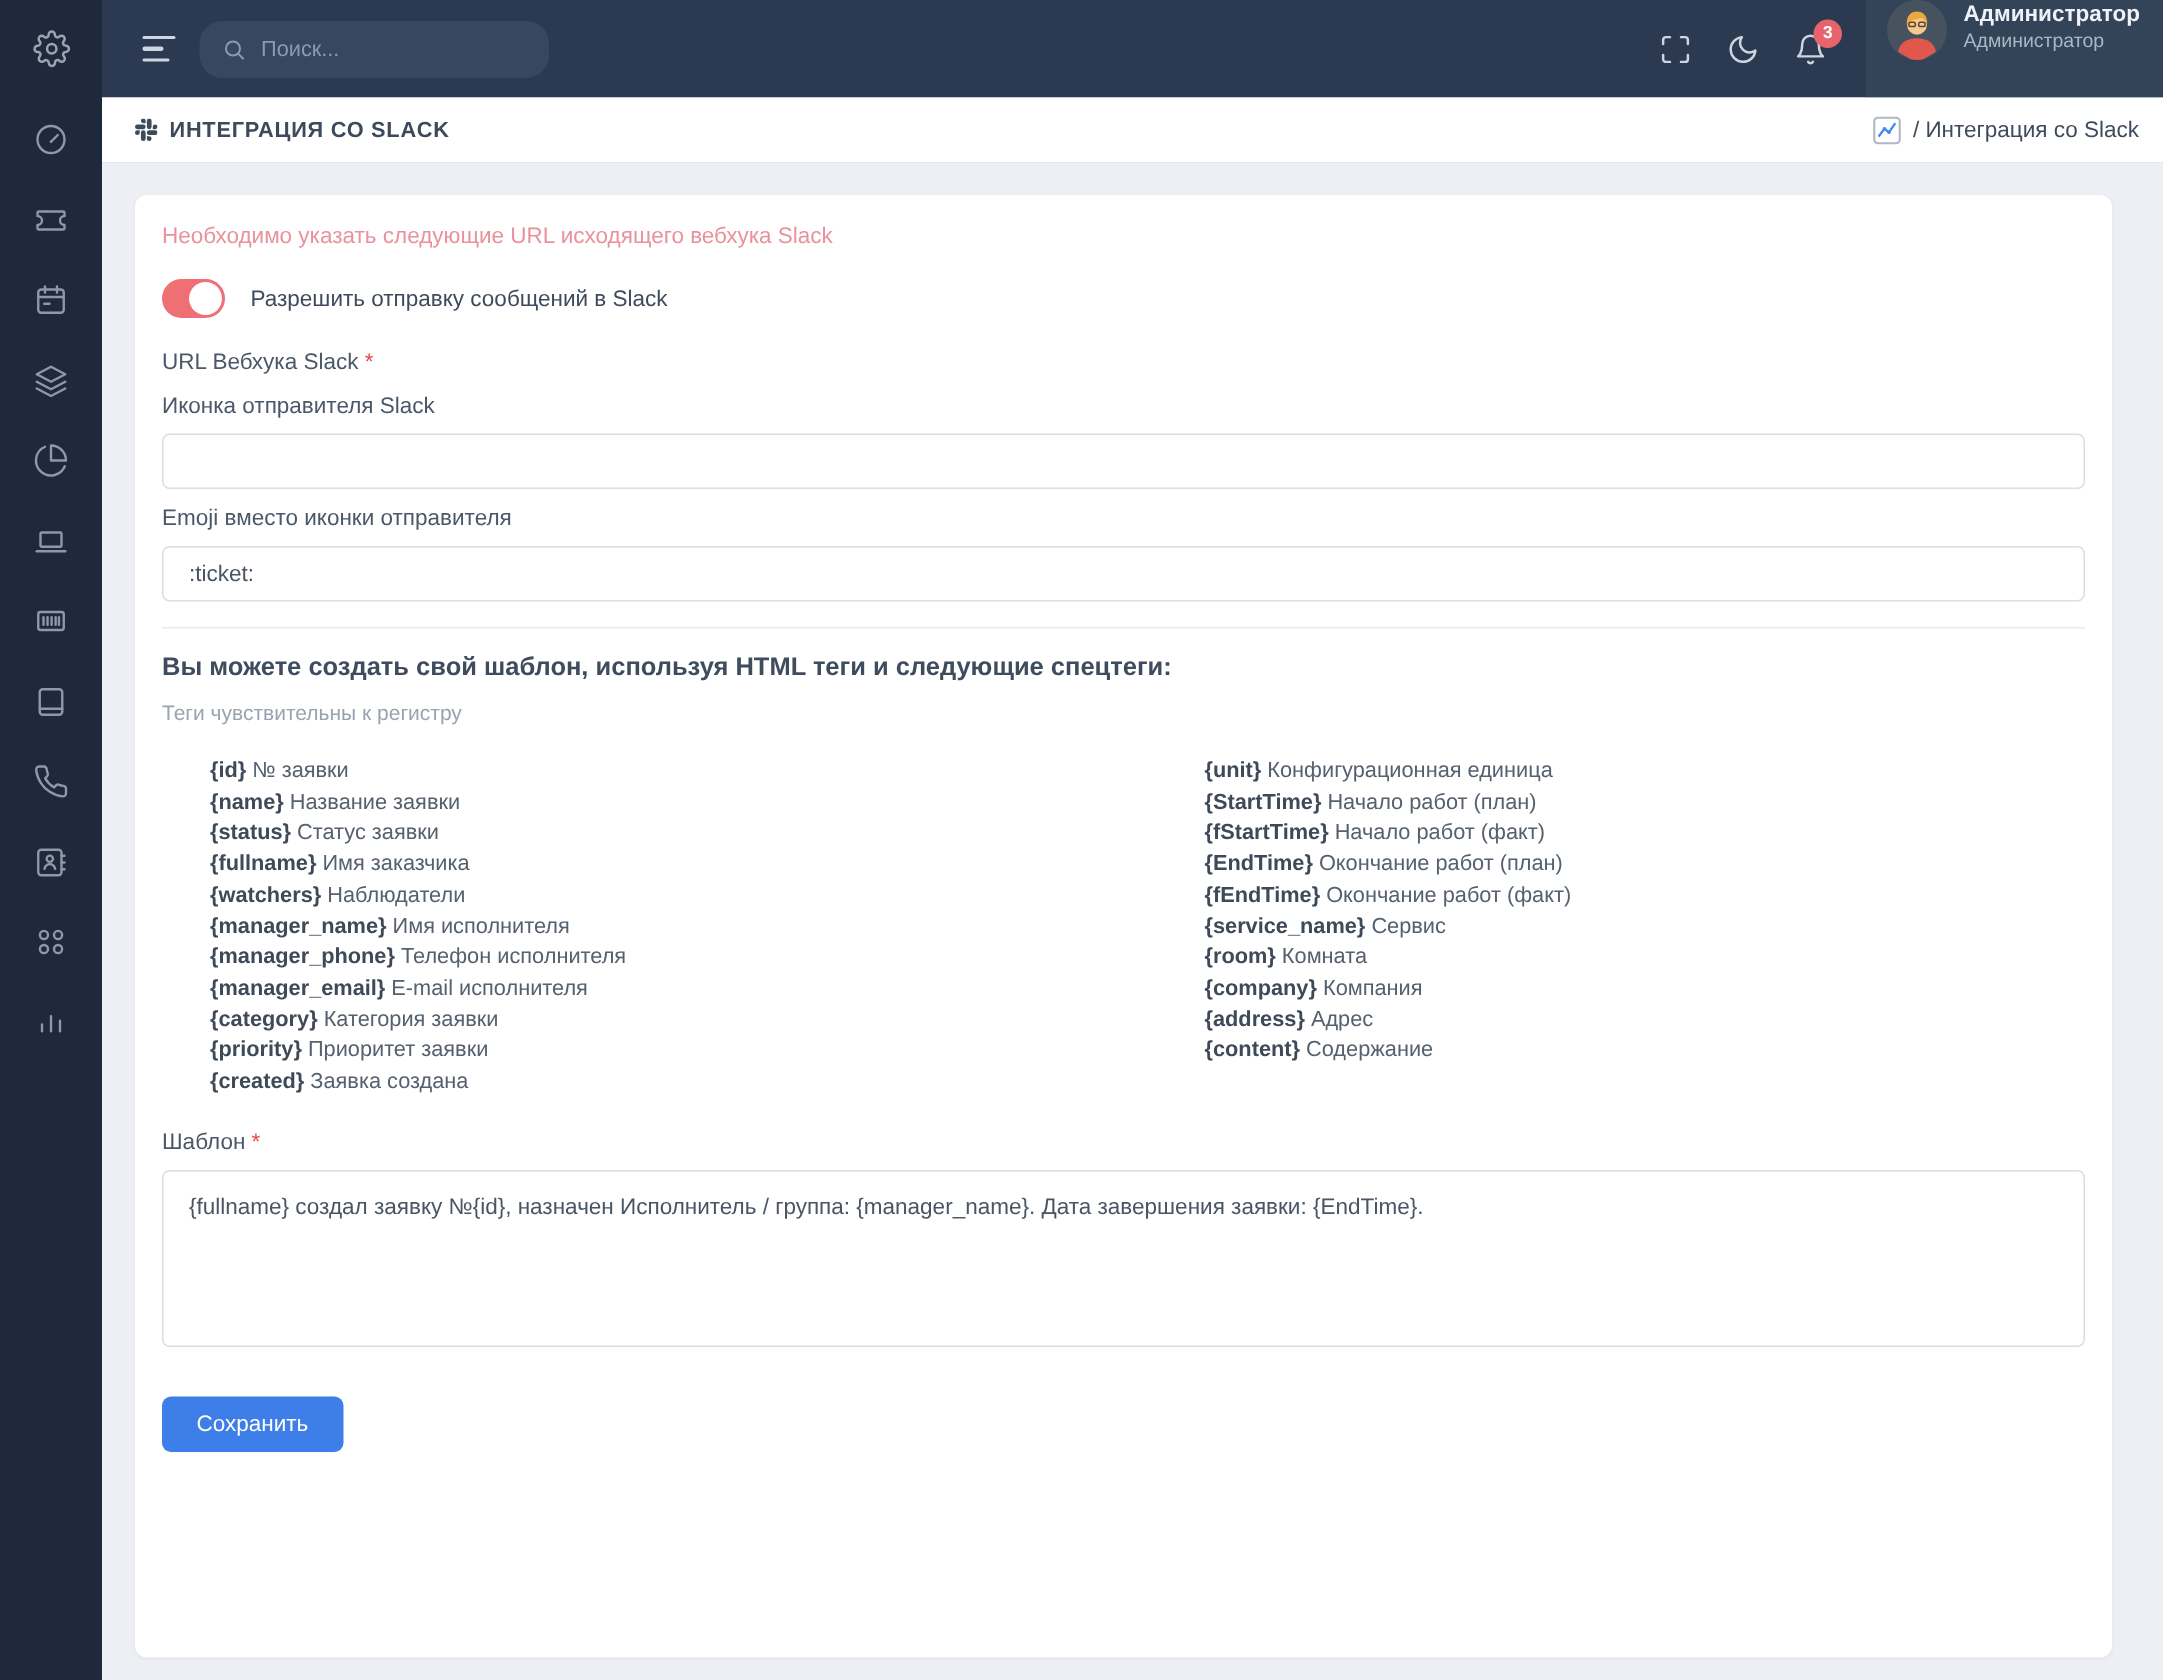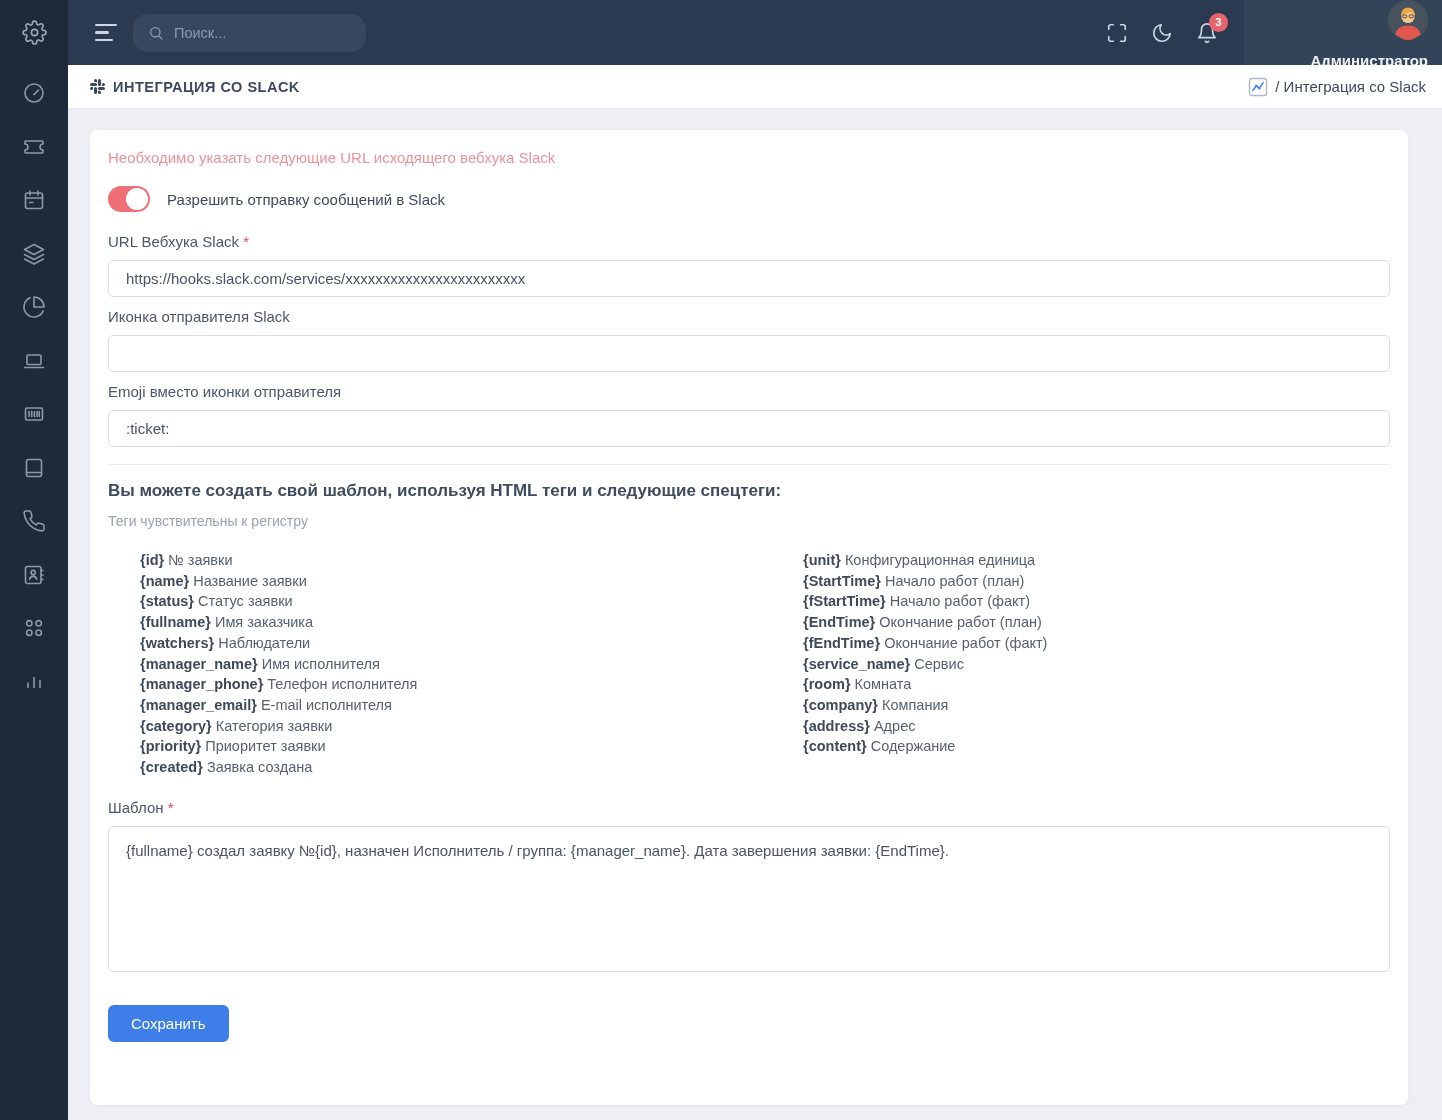--- a/index.html
+++ b/index.html
@@ -49,22 +49,22 @@
   .topbar-spacer { flex:1; }
   .top-icon { width:22px; height:22px; color:#ccd6e1; cursor:pointer; position:relative; margin-right:23px; }
   .top-icon svg { width:22px; height:22px; }
   .top-icon.bell { margin-right:26px; }
   .badge {
     position:absolute; top:-9px; right:-10px; width:19px; height:19px; border-radius:50%;
     background:#e8646c; color:#fff; font-size:11.5px; font-weight:bold;
     display:flex; align-items:center; justify-content:center;
   }
   .userblock {
-    width:198px; height:65px; background:#344458; display:flex; align-items:flex-end;
-    padding:0 14px; cursor:pointer; gap:11px;flex-direction:column;
+    width:198px; height:65px; background:#344458; display:flex; align-items:flex-start;
+    padding:0 14px; cursor:pointer; gap:11px;
   }
   .avatar { width:40px; height:40px; flex:none; }
   .user-name { font-size:15px; font-weight:bold; color:#eef2f7; line-height:19px; }
   .user-role { font-size:13px; color:#a9b6c6; line-height:16px; }
 
   
   .pagehead {
     position:absolute; left:68px; top:65px; right:0; height:44px; background:#ffffff;
     border-bottom:1px solid #e6e8ee; display:flex; align-items:center;
     padding:0 16px 0 22px;
@@ -100,21 +100,21 @@
   .tpl-note { margin-top:13px; font-size:14px; line-height:15px; color:#9aa3b0; }
 
   .tags-row { display:flex; margin-top:21px; }
   .tags-col { list-style:none; font-size:14.5px; line-height:20.7px; color:#56616f; }
   .tags-col.left { width:663px; padding-left:32px; }
   .tags-col.right { padding-left:32px; }
   .tags-col b { color:#3e4a58; }
 
   .tpl-label { margin-top:21px; }
   .template-area {
-    width:100%; height:146px; border:1px solid #d9dde4; border-radius:5px;
+    width:100%; height:118px; border:1px solid #d9dde4; border-radius:5px;
     padding:13px 17px; font-size:15px; line-height:1.45; color:#4a5564;
     font-family:inherit; resize:none; outline:none; display:block;
   }
   .save-btn {
     margin-top:33px; height:37px; padding:0 23px; background:#3e7ee8; color:#fff;
     border:none; border-radius:6px; font-size:15px; font-family:inherit; cursor:pointer;
   }
 </style>
 </head>
 <body>
@@ -288,21 +288,20 @@
   <div class="toggle-row">
     <div class="toggle">
         <span class="knob"></span>
       </div>
     <span class="toggle-label">Разрешить отправку сообщений в Slack</span>
   </div>
 
 
   <div class="form-group">
     <label class="form-label"><span>URL Вебхука Slack</span> <span class="req">*</span></label>
-    <input class="text-input" type="text" value="https://hooks.slack.com/services/xxxxxxxxxxxxxxxxxxxxxxxx" style="">
   </div>
 
   <div class="form-group">
     <label class="form-label"><span>Иконка отправителя Slack</span></label>
     <input class="text-input" type="text" value="" style="">
   </div>
 
   <div class="form-group">
     <label class="form-label"><span>Emoji вместо иконки отправителя</span></label>
     <input class="text-input" type="text" value=":ticket:" style="">

